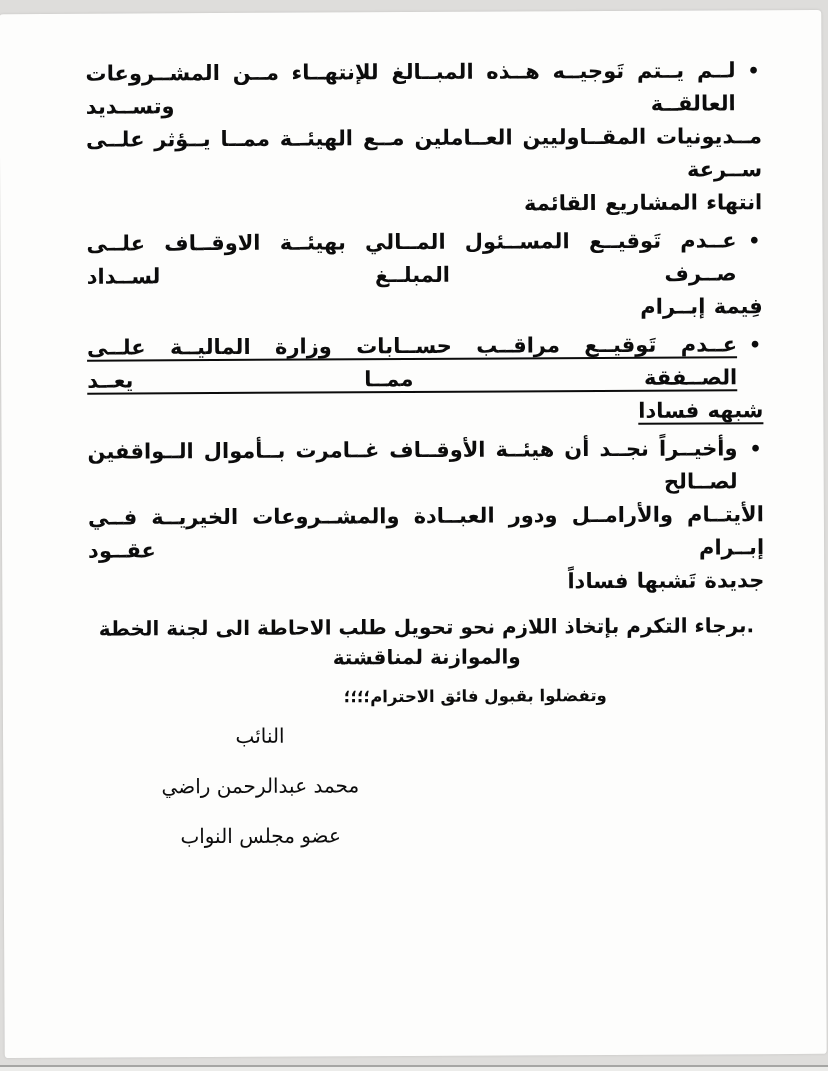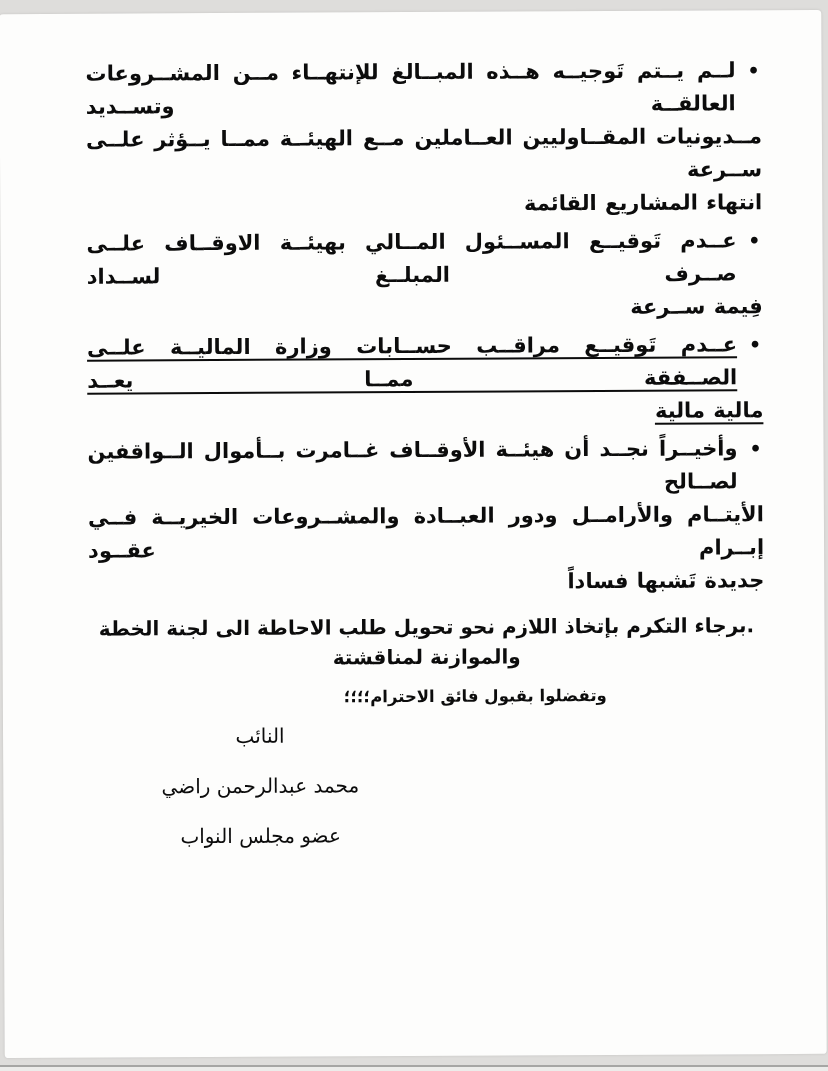--- a/index.html
+++ b/index.html
@@ -131,31 +131,31 @@
       <span class="btext">انتهاء المشاريع القائمة</span>
     </div>
   </div>
 
   <div class="bullet-item">
     <div class="bline first">
       <span class="bdot">•</span>
       <span class="btext">عــدم تَوقيــع المســئول المــالي بهيئــة الاوقــاف علــى صــرف المبلــغ لســداد</span>
     </div>
     <div class="bline last">
-      <span class="btext">فِيمة ســرعة</span>
+      <span class="btext">فِيمة إبــرام</span>
     </div>
   </div>
 
   <div class="bullet-item underlined">
     <div class="bline first">
       <span class="bdot">•</span>
       <span class="btext">عــدم تَوقيــع مراقــب حســابات وزارة الماليــة علــى الصــفقة ممــا يعــد</span>
     </div>
     <div class="bline last">
-      <span class="btext">مالية مالية</span>
+      <span class="btext">شبهه فسادا</span>
     </div>
   </div>
 
   <div class="bullet-item">
     <div class="bline first">
       <span class="bdot">•</span>
       <span class="btext">وأخيــراً نجــد أن هيئــة الأوقــاف غــامرت بــأموال الــواقفين لصــالح</span>
     </div>
     <div class="bline">
       <span class="btext">الأيتــام والأرامــل ودور العبــادة والمشــروعات الخيريــة فــي إبــرام عقــود</span>

